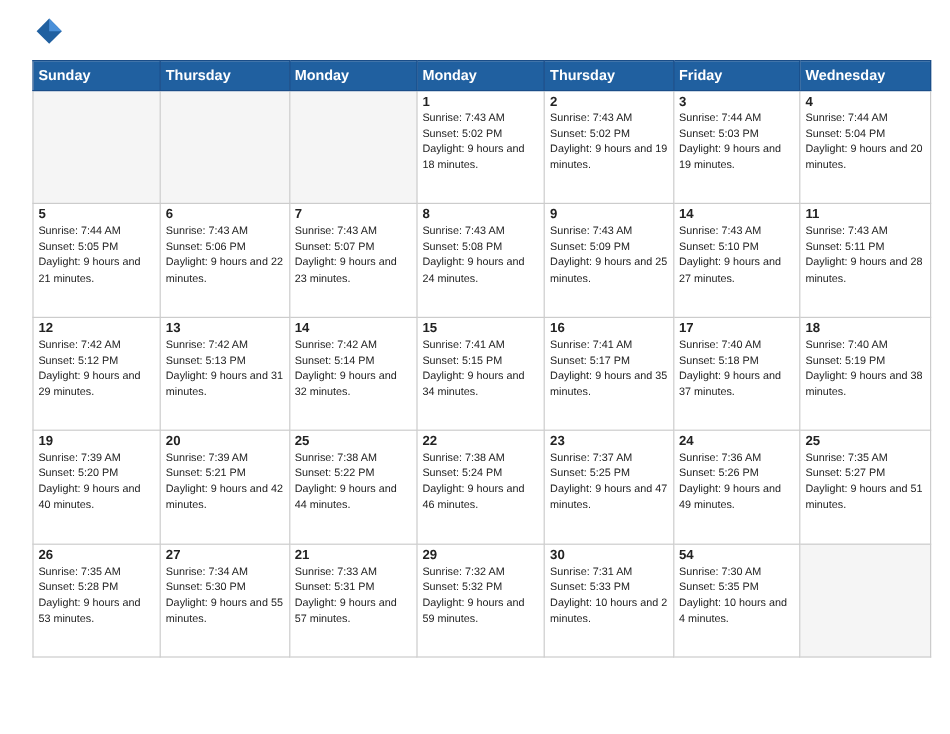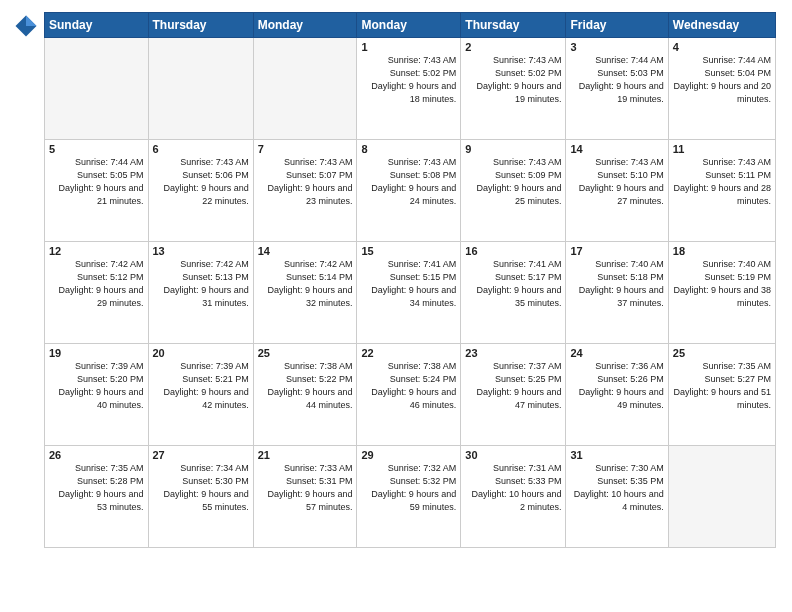--- a/index.html
+++ b/index.html
@@ -8,22 +8,22 @@
       background: #fff;
       width: 792px;
       height: 612px;
       overflow: hidden;
     }
     .page {
       width: 792px;
       height: 556px;
       background: #fff;
       display: flex;
-      flex-direction: row;
-      padding: 12px 16px 8px 12px;
+      flex-direction: column;
+      padding: 12px 16px 8px 27px;
     }
     .header {
       display: flex;
       justify-content: space-between;
       align-items: flex-start;
       margin-bottom: 10px;
     }
     .logo {
       display: flex;
       align-items: center;
@@ -90,21 +90,20 @@
     .day-number {
       font-size: 11px;
       font-weight: bold;
       display: block;
       margin-bottom: 1px;
     }
     .day-detail {
       font-size: 9px;
       line-height: 1.45;
       color: #222;
-      text-align: right;
     }
   </style>
 </head>
 <body>
 
 <div class="page">
   <div class="header">
     <div class="logo">
       <svg class="logo-icon" viewBox="0 0 32 32" xmlns="http://www.w3.org/2000/svg">
         <polygon points="16,4 28,16 16,28 4,16" fill="#2060a0"></polygon>
@@ -260,20 +259,20 @@
           </td>
           <td>
             <span class="day-number">29</span>
             <div class="day-detail">Sunrise: 7:32 AM<br>Sunset: 5:32 PM<br>Daylight: 9 hours and 59 minutes.</div>
           </td>
           <td>
             <span class="day-number">30</span>
             <div class="day-detail">Sunrise: 7:31 AM<br>Sunset: 5:33 PM<br>Daylight: 10 hours and 2 minutes.</div>
           </td>
           <td>
-            <span class="day-number">31</span>
+            <span class="day-number">54</span>
             <div class="day-detail">Sunrise: 7:30 AM<br>Sunset: 5:35 PM<br>Daylight: 10 hours and 4 minutes.</div>
           </td>
           <td class="empty"></td>
         </tr>
       </tbody>
   </table>
 </div>
 
 </body></html>

